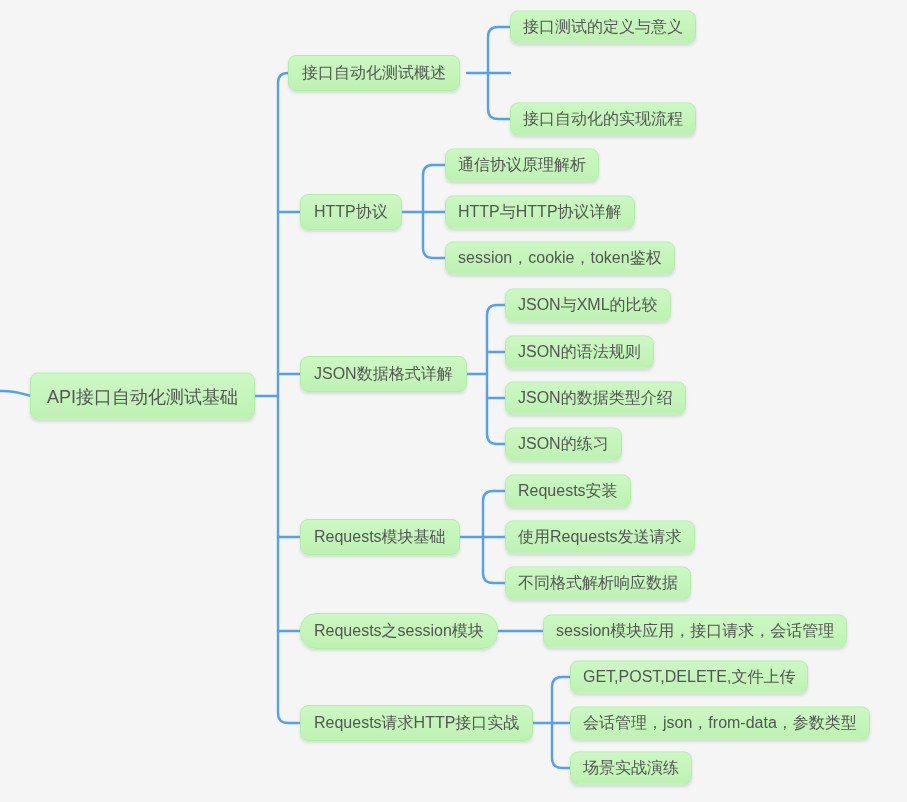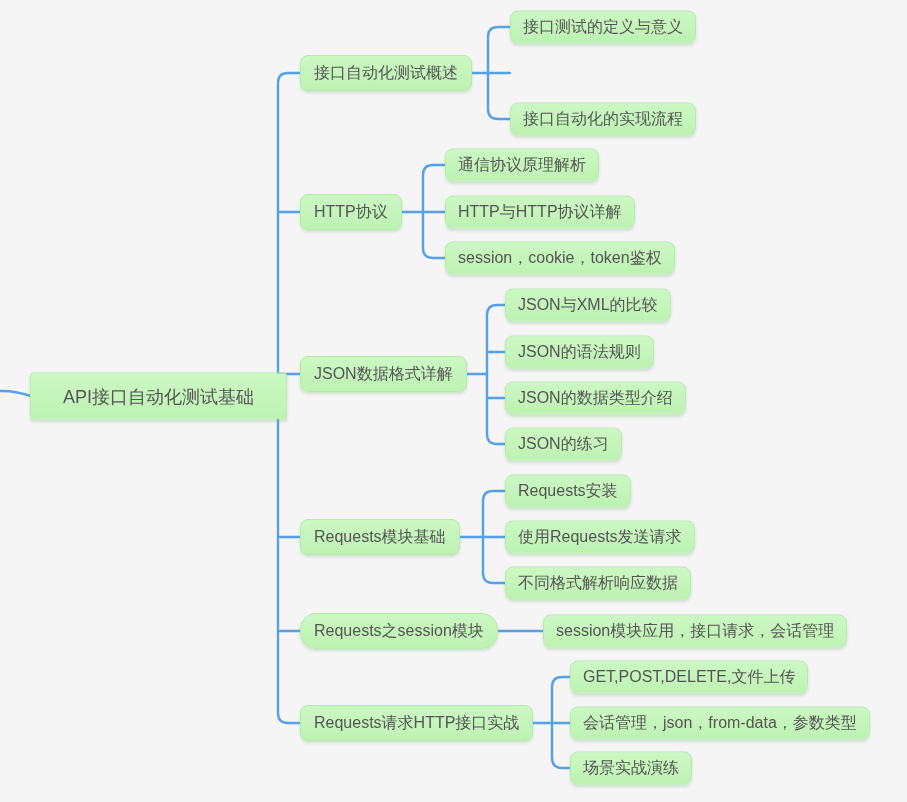--- a/index.html
+++ b/index.html
@@ -17,21 +17,21 @@
     transform:translateY(-50%);
     display:flex;align-items:center;
     white-space:nowrap;
     background:linear-gradient(#ccf8c3,#bdf2b2);
     border:1px solid #b2eda8;
     border-radius:8px;
     color:#555;
     box-shadow:0 2px 3px rgba(120,170,120,0.28);
     cursor:default;
   }
-  .root-node{height:45px;padding:0 32px;font-size:18px;border-radius:3px;}
+  .root-node{height:45px;padding:0 16px;font-size:18px;border-radius:8px;}
   .branch-node{height:34px;padding:0 13px;font-size:16px;}
   .child-node{height:31px;padding:0 12px;font-size:16px;}
 </style>
 </head>
 <body>
 
 <div class="canvas">
 
   <svg class="edges" width="907" height="802" viewBox="0 0 907 802" aria-hidden="true">
 
@@ -60,21 +60,21 @@
     <path d="M 505 491 H 493 Q 483 491 483 501 V 573 Q 483 583 493 583 H 505"></path>
 
     <path d="M 493 631 H 543"></path>
 
     <path d="M 526 723 H 570"></path>
     <path d="M 570 677 H 562 Q 552 677 552 687 V 758 Q 552 768 562 768 H 570"></path>
   </svg>
 
   <div class="node root-node" style="left:30px;top:396px;">API接口自动化测试基础</div>
 
-  <div class="node branch-node" style="left:300px;top:73px;">接口自动化测试概述</div>
+  <div class="node branch-node" style="left:288px;top:73px;">接口自动化测试概述</div>
   <div class="node branch-node" style="left:300px;top:212px;">HTTP协议</div>
   <div class="node branch-node" style="left:300px;top:374px;">JSON数据格式详解</div>
   <div class="node branch-node" style="left:300px;top:537px;">Requests模块基础</div>
   <div class="node branch-node" style="left:300px;top:631px;border-radius:16px;">Requests之session模块</div>
   <div class="node branch-node" style="left:300px;top:723px;">Requests请求HTTP接口实战</div>
 
   <div class="node child-node" style="left:510px;top:27px;">接口测试的定义与意义</div>
   <div class="node child-node" style="left:510px;top:119px;">接口自动化的实现流程</div>
 
   <div class="node child-node" style="left:445px;top:165px;">通信协议原理解析</div>

